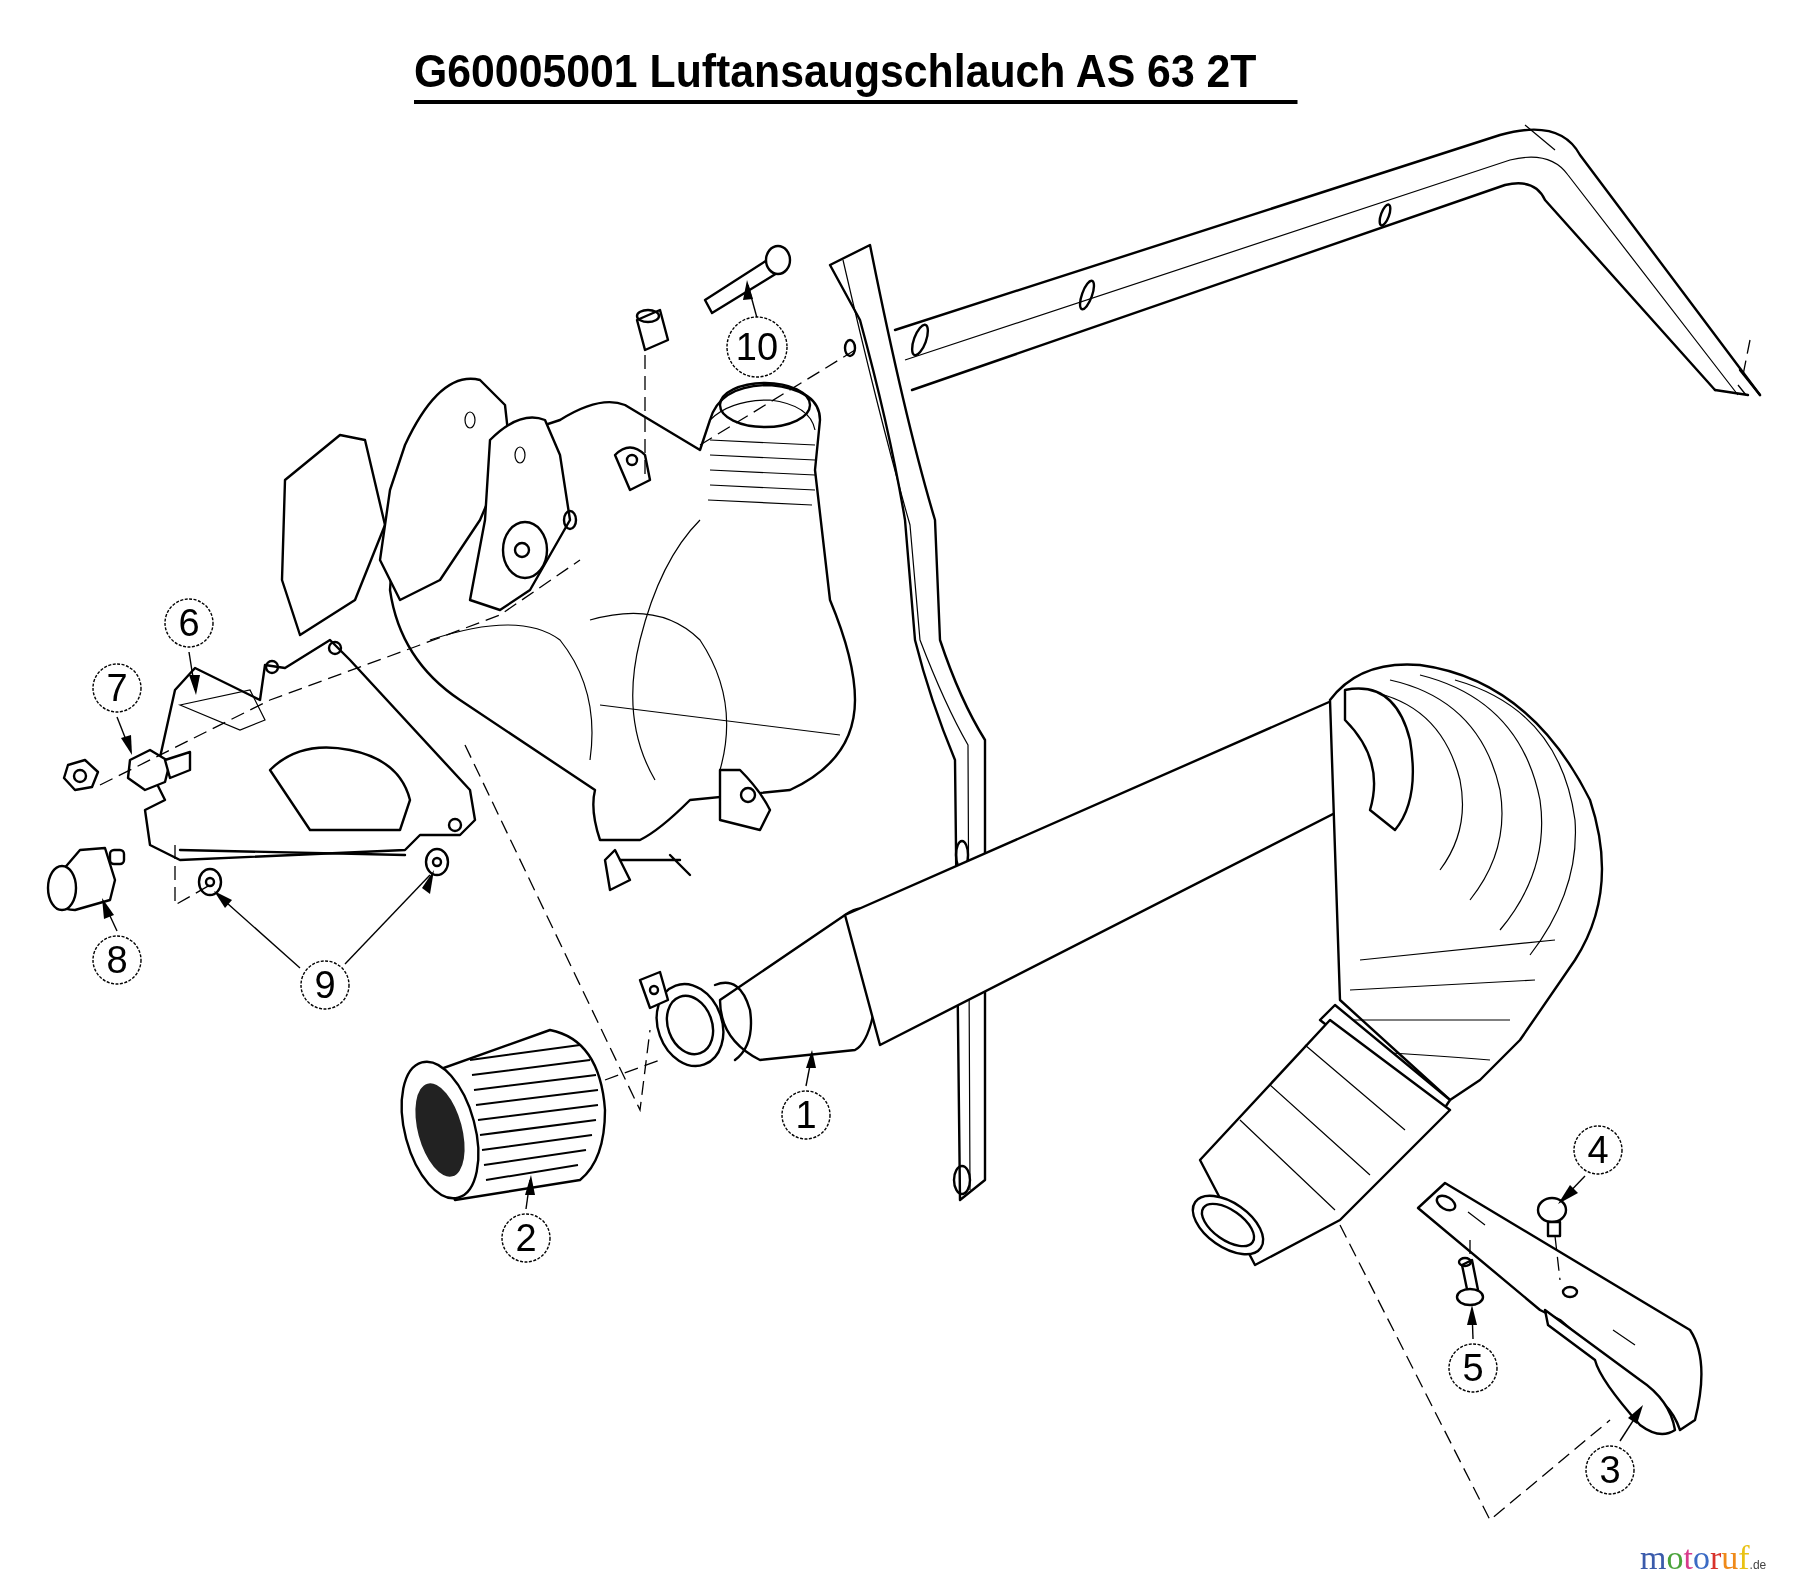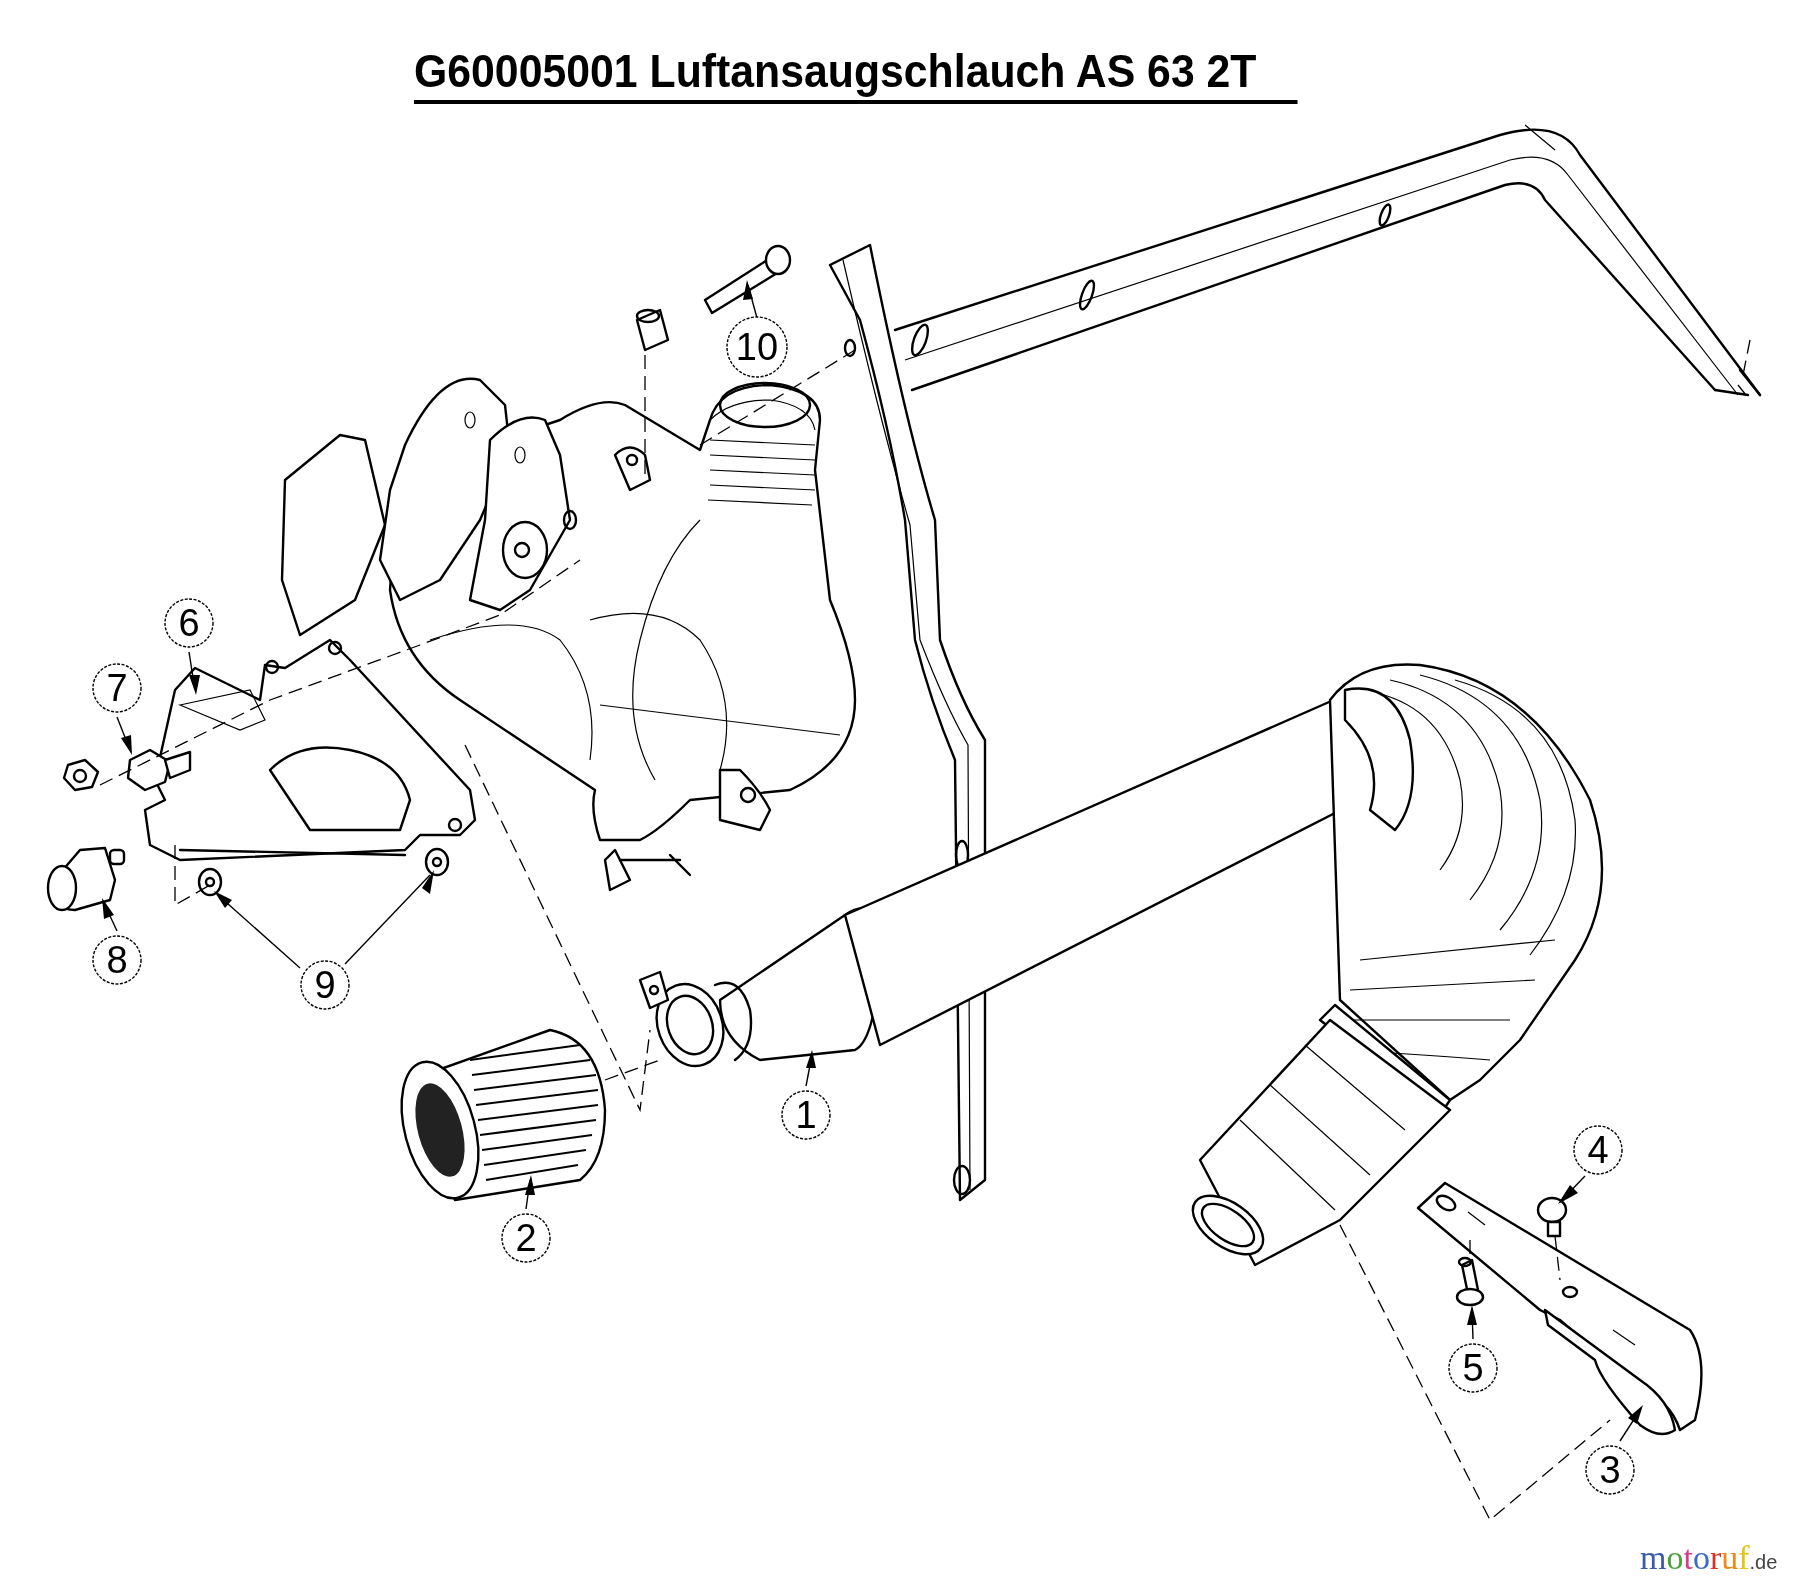--- a/index.html
+++ b/index.html
@@ -13,21 +13,21 @@
   svg#drawing { position:absolute; left:0; top:0; }
   .ln { fill:none; stroke:#000; stroke-width:2.4; stroke-linejoin:round; stroke-linecap:round; }
   .thin { fill:none; stroke:#000; stroke-width:1.2; }
   .dash { fill:none; stroke:#000; stroke-width:1.3; stroke-dasharray:14 7; }
   .fillw { fill:#fff; stroke:#000; stroke-width:2.4; stroke-linejoin:round; }
   .callout-circle { fill:#fff; stroke:#000; stroke-width:1.4; stroke-dasharray:3 1.5; }
   .callout-text { font-family:"Liberation Sans", sans-serif; font-size:38px; fill:#000; text-anchor:middle; dominant-baseline:central; }
   .leader { stroke:#000; stroke-width:1.4; fill:none; }
   .arrowhead { fill:#000; }
   #watermark { position:absolute; left:1640px; top:1540px; font-family:"Liberation Serif", serif; font-size:34px; line-height:36px; white-space:nowrap; }
-  #watermark .dom { font-family:"Liberation Sans", sans-serif; font-size:20px; color:#444; }
+  #watermark .dom { font-family:"Liberation Sans", sans-serif; font-size:12px; color:#444; }
 </style>
 </head>
 <body>
 
 <div id="title">G60005001 Luftansaugschlauch AS 63 2T</div>
 
 <svg id="drawing" width="1800" height="1581" viewBox="0 0 1800 1581">
 
   <g>
     <path class="ln" d="M895,330 L1500,135 Q1560,118 1580,155 L1760,395"></path>

